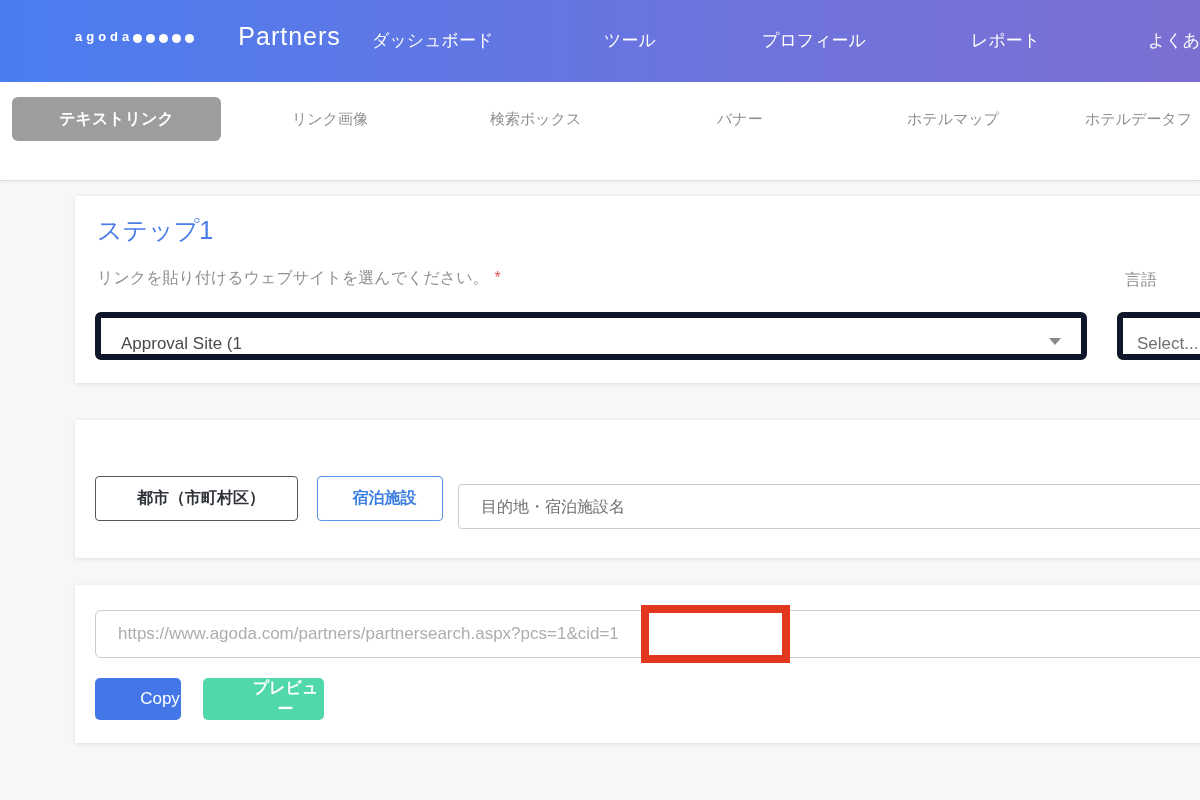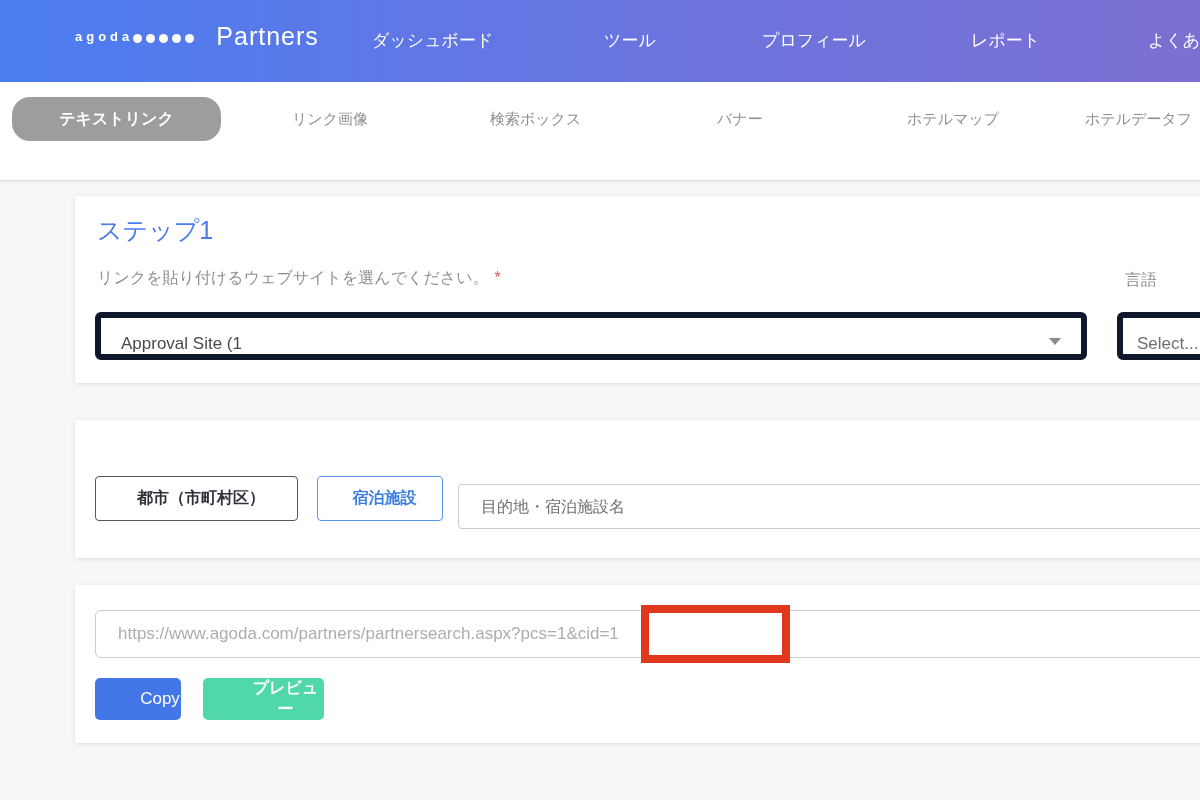--- a/index.html
+++ b/index.html
@@ -7,28 +7,28 @@
     font-family:"Liberation Sans","DejaVu Sans",sans-serif; background:#f7f7f7; }
 
   
   .header { position:absolute; left:0; top:0; width:1200px; height:82px;
     background:linear-gradient(90deg,#4b7df0 0%,#6d73dd 60%,#7b70d2 100%); }
   .logo { position:absolute; left:75px; top:22px; display:flex; align-items:center; cursor:pointer; }
   .logo-mark { display:flex; flex-direction:row; align-items:center; margin-right:22px; }
   .logo-word { color:#fff; font-size:13px; font-weight:bold; letter-spacing:4px; line-height:13px; }
   .logo-dots { display:flex; gap:4px; margin-top:3px; }
   .logo-dots i { width:9px; height:9px; border-radius:50%; background:#fff; }
-  .logo-suffix { color:#fff; font-size:25px; font-weight:400; letter-spacing:1px; }
+  .logo-suffix { color:#fff; font-size:25px; font-weight:400; letter-spacing:1px;margin-left:22px; }
   .nav-item { position:absolute; top:29px; color:#fff; font-size:17px; white-space:nowrap; cursor:pointer; }
 
   
   .tabbar { position:absolute; left:0; top:82px; width:1200px; height:99px; background:#fff;
     border-bottom:1px solid #dcdcdc; box-shadow:0 1px 3px rgba(0,0,0,.06); }
   .tab-pill { position:absolute; left:12px; top:15px; width:209px; height:44px; background:#9d9d9d;
-    border-radius:18px; color:#fff; font-size:16px; font-weight:bold; display:flex;
+    border-radius:6px; color:#fff; font-size:16px; font-weight:bold; display:flex;
     align-items:center; justify-content:center; cursor:pointer; }
   .tab { position:absolute; top:28px; color:#8f8f8f; font-size:15px; white-space:nowrap; cursor:pointer; }
 
   
   .card { position:absolute; left:75px; width:1145px; background:#fff;
     box-shadow:0 1px 5px rgba(0,0,0,.10); border-radius:2px; }
   .card1 { top:196px; height:187px; }
   .card2 { top:420px; height:138px; }
   .card3 { top:585px; height:158px; }
   .step-title { position:absolute; left:22px; color:#4a7de8; font-size:25px; font-weight:500; white-space:nowrap; }

